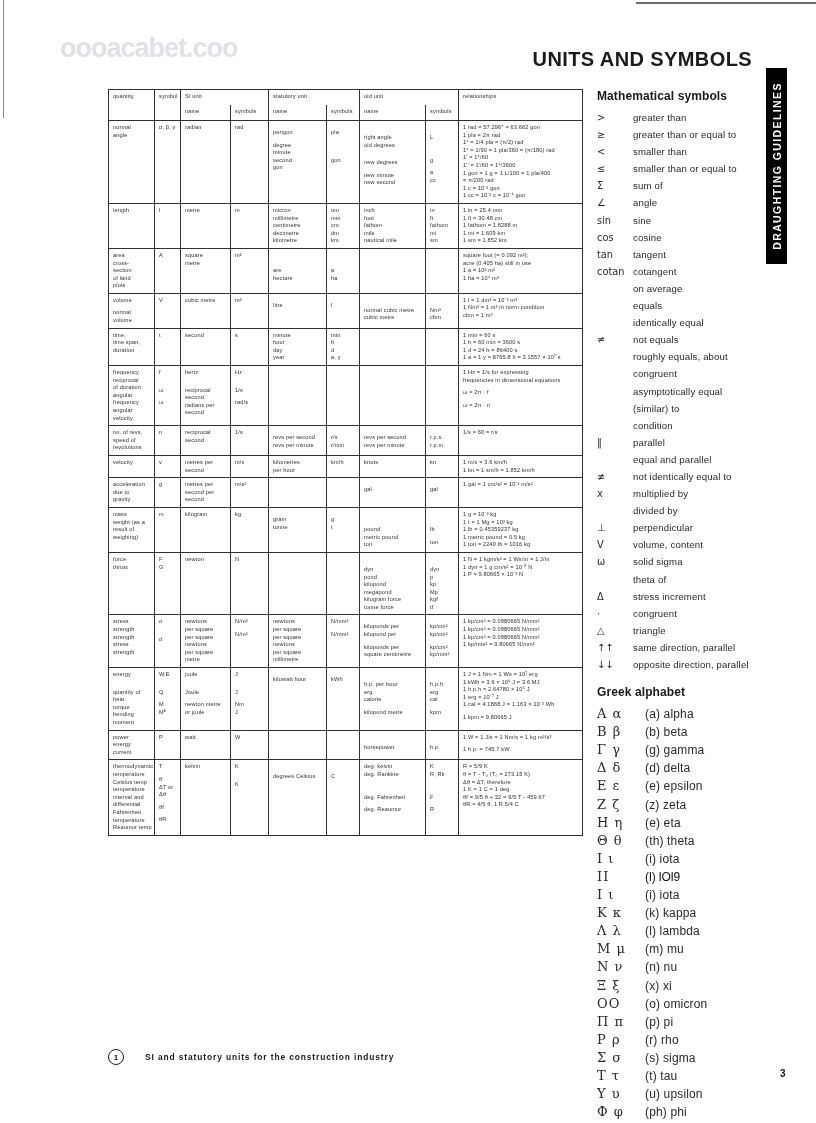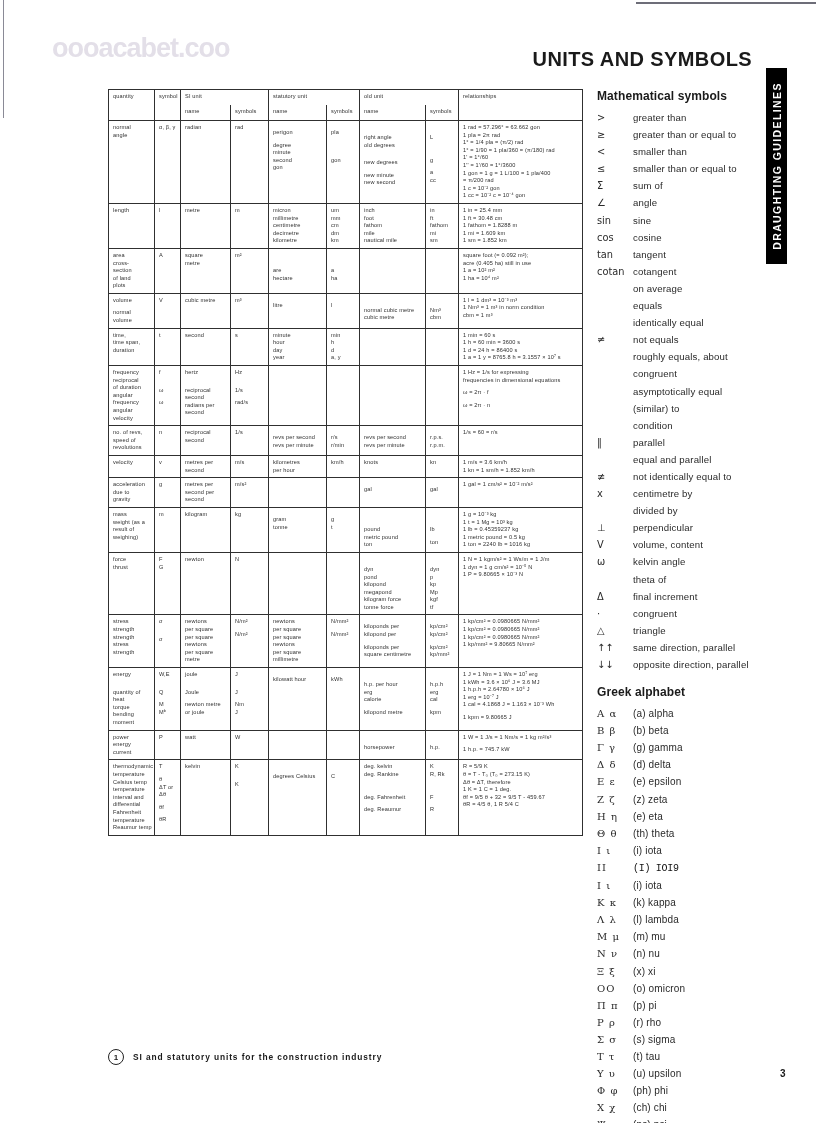--- a/index.html
+++ b/index.html
@@ -22,21 +22,21 @@
     left: 3px; top: 0; width: 1px; height: 118px;
     background: #8a8a96;
   }
   #scan-edge-top {
     position: absolute;
     left: 636px; top: 2px; width: 180px; height: 2px;
     background: #6d6d78;
   }
   #watermark {
     position: absolute;
-    left: 52px; top: 33px;
+    left: 60px; top: 33px;
     font-size: 27px;
     letter-spacing: -1px;
     font-weight: bold;
     color: #e3dfe8;
     font-family: "Liberation Sans", sans-serif;
     white-space: nowrap;
     user-select: none;
   }
 
   
@@ -92,26 +92,26 @@
   .ref-sym {
     width: 36px;
     flex: 0 0 36px;
     font-size: 9.8px;
     font-family: "DejaVu Sans", sans-serif;
   }
   .ref-desc { flex: 1 1 auto; letter-spacing: 0.15px; }
   .greek-gap { height: 12px; }
   .greek-row .ref-sym {
     font-family: "DejaVu Serif", serif;
-    font-size: 10px;
+    font-size: 13px;
     letter-spacing: 1px;
   }
-  .greek-row .ref-desc { font-size: 10px; }
+  .greek-row .ref-desc { font-size: 12px; margin-left: 12px; }
   .glyph-garbled {
-    font-family: Liberation Mono, monospace;
+    font-family: Liberation Sans, sans-serif;
     letter-spacing: -0.3px;
     color: #111;
   }
 
   
   #units-table {
     position: absolute;
     left: 108px; top: 89px;
     width: 474px;
     border-collapse: collapse;
@@ -152,20 +152,21 @@
     display: flex;
     align-items: center;
     justify-content: center;
     font-size: 8px;
     font-weight: bold;
   }
   #caption-text {
     font-size: 8.4px;
     font-weight: bold;
     letter-spacing: 0.9px;
+    margin-left: 12px;
   }
 
   
   #page-number {
     position: absolute;
     left: 780px; top: 1068px;
     font-size: 10px;
     font-weight: bold;
   }
 </style>
@@ -1025,45 +1026,45 @@
       <div class="ref-row">
         <span class="ref-sym"></span>
         <span class="ref-desc">equal and parallel</span>
       </div>
       <div class="ref-row">
         <span class="ref-sym">≢</span>
         <span class="ref-desc">not identically equal to</span>
       </div>
       <div class="ref-row">
         <span class="ref-sym">x</span>
-        <span class="ref-desc">centimetre by</span>
+        <span class="ref-desc">multiplied by</span>
       </div>
       <div class="ref-row">
         <span class="ref-sym"></span>
         <span class="ref-desc">divided by</span>
       </div>
       <div class="ref-row">
         <span class="ref-sym">⊥</span>
         <span class="ref-desc">perpendicular</span>
       </div>
       <div class="ref-row">
         <span class="ref-sym">V</span>
         <span class="ref-desc">volume, content</span>
       </div>
       <div class="ref-row">
         <span class="ref-sym">ω</span>
-        <span class="ref-desc">kelvin angle</span>
+        <span class="ref-desc">solid sigma</span>
       </div>
       <div class="ref-row">
         <span class="ref-sym"></span>
         <span class="ref-desc">theta of</span>
       </div>
       <div class="ref-row">
         <span class="ref-sym">Δ</span>
-        <span class="ref-desc">final increment</span>
+        <span class="ref-desc">stress increment</span>
       </div>
       <div class="ref-row">
         <span class="ref-sym">·</span>
         <span class="ref-desc">congruent</span>
       </div>
       <div class="ref-row">
         <span class="ref-sym">△</span>
         <span class="ref-desc">triangle</span>
       </div>
       <div class="ref-row">

